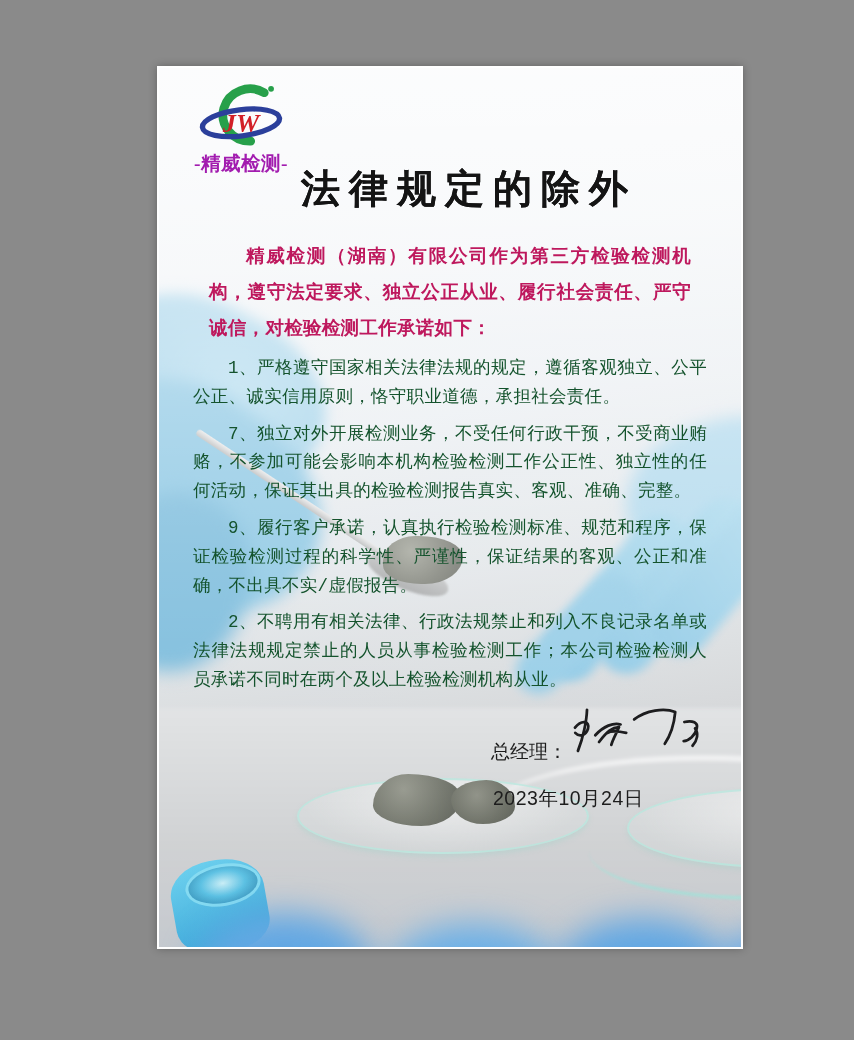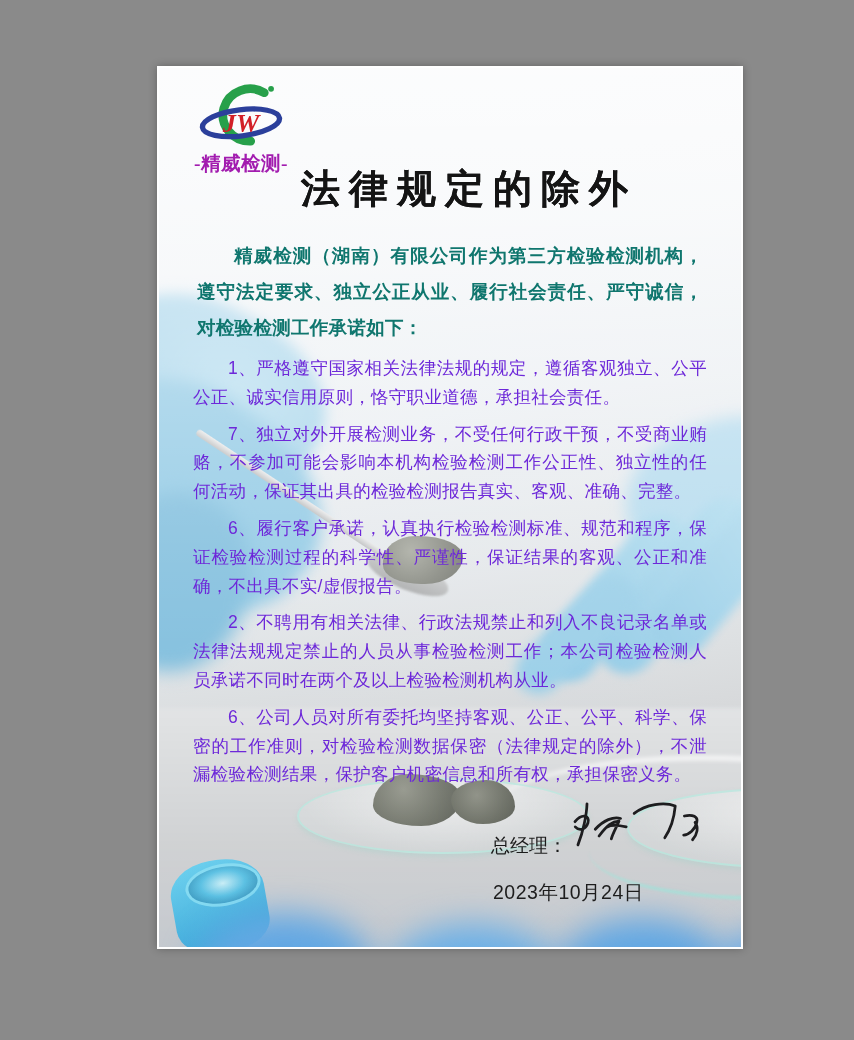--- a/index.html
+++ b/index.html
@@ -126,30 +126,31 @@
     font-family: "Liberation Serif", serif;
     font-weight: 900;
     font-size: 39px;
     letter-spacing: 9px;
     color: #141414;
     text-shadow: 0 0 .6px #141414;
     white-space: nowrap;
   }
 
   .intro {
-    margin: 22px 4px 0;
+    margin: 22px 16px 0;
     font-size: 18.5px; font-weight: bold; line-height: 36px;
-    text-indent: 2em; text-align: justify; color:#0f766e;
+    text-indent: 2em; text-align: justify; color:#be185d;
     letter-spacing: .3px;
   }
   .item {
     margin: 8px 0 0;
     font-size: 17.5px; line-height: 28.8px;
-    text-indent: 2em; text-align: justify; color:#6d28d9;
+    text-indent: 2em; text-align: justify; color:#14532d;
     letter-spacing: .3px;
+    font-family: Liberation Mono, monospace;
   }
 
   .sig-row { display:flex; align-items:flex-end; margin: 14px 0 0 298px; height: 56px; }
   .sig-label { font-size: 19px; color:#1b1b1b; white-space: nowrap; }
   .sig-svg { margin-left: 2px; transform: translateY(-8px) rotate(-3deg); }
 
   .doc-date { margin: 20px 0 0 300px; font-size: 19.5px; color:#1d1d1d; letter-spacing: .5px; }
 </style>
 </head>
 <body>
@@ -197,23 +198,22 @@
         </svg>
         <div class="brand-name">-精威检测-</div>
       </div>
 
       <h1 class="doc-title">法律规定的除外</h1>
 
       <p class="intro">精威检测（湖南）有限公司作为第三方检验检测机构，遵守法定要求、独立公正从业、履行社会责任、严守诚信，对检验检测工作承诺如下：</p>
 
       <p class="item">1、严格遵守国家相关法律法规的规定，遵循客观独立、公平公正、诚实信用原则，恪守职业道德，承担社会责任。</p>
       <p class="item">7、独立对外开展检测业务，不受任何行政干预，不受商业贿赂，不参加可能会影响本机构检验检测工作公正性、独立性的任何活动，保证其出具的检验检测报告真实、客观、准确、完整。</p>
-      <p class="item">6、履行客户承诺，认真执行检验检测标准、规范和程序，保证检验检测过程的科学性、严谨性，保证结果的客观、公正和准确，不出具不实/虚假报告。</p>
+      <p class="item">9、履行客户承诺，认真执行检验检测标准、规范和程序，保证检验检测过程的科学性、严谨性，保证结果的客观、公正和准确，不出具不实/虚假报告。</p>
       <p class="item">2、不聘用有相关法律、行政法规禁止和列入不良记录名单或法律法规规定禁止的人员从事检验检测工作；本公司检验检测人员承诺不同时在两个及以上检验检测机构从业。</p>
-      <p class="item">6、公司人员对所有委托均坚持客观、公正、公平、科学、保密的工作准则，对检验检测数据保密（法律规定的除外），不泄漏检验检测结果，保护客户机密信息和所有权，承担保密义务。</p>
 
       <div class="sig-row">
         <span class="sig-label">总经理：</span>
         <svg class="sig-svg" width="158" height="60" viewBox="0 0 160 62">
           <g fill="none" stroke="#1d1d1f" stroke-width="3.2" stroke-linecap="round" stroke-linejoin="round">
             <path d="M22 8 C21 20 16 40 9 55 M7 28 C15 19 25 21 22 30 C19 38 11 39 7 34"></path>
             <path d="M30 38 C40 28 52 24 60 27 M34 46 C44 34 50 30 58 30 C54 38 50 44 48 50 M44 36 C50 33 58 35 66 37"></path>
             <path d="M76 22 C90 12 112 10 124 16 C122 30 116 44 110 52"></path>
             <path d="M134 28 C144 26 150 30 148 36 C146 44 138 50 132 50 M146 36 C150 42 148 50 142 56"></path>
           </g>

